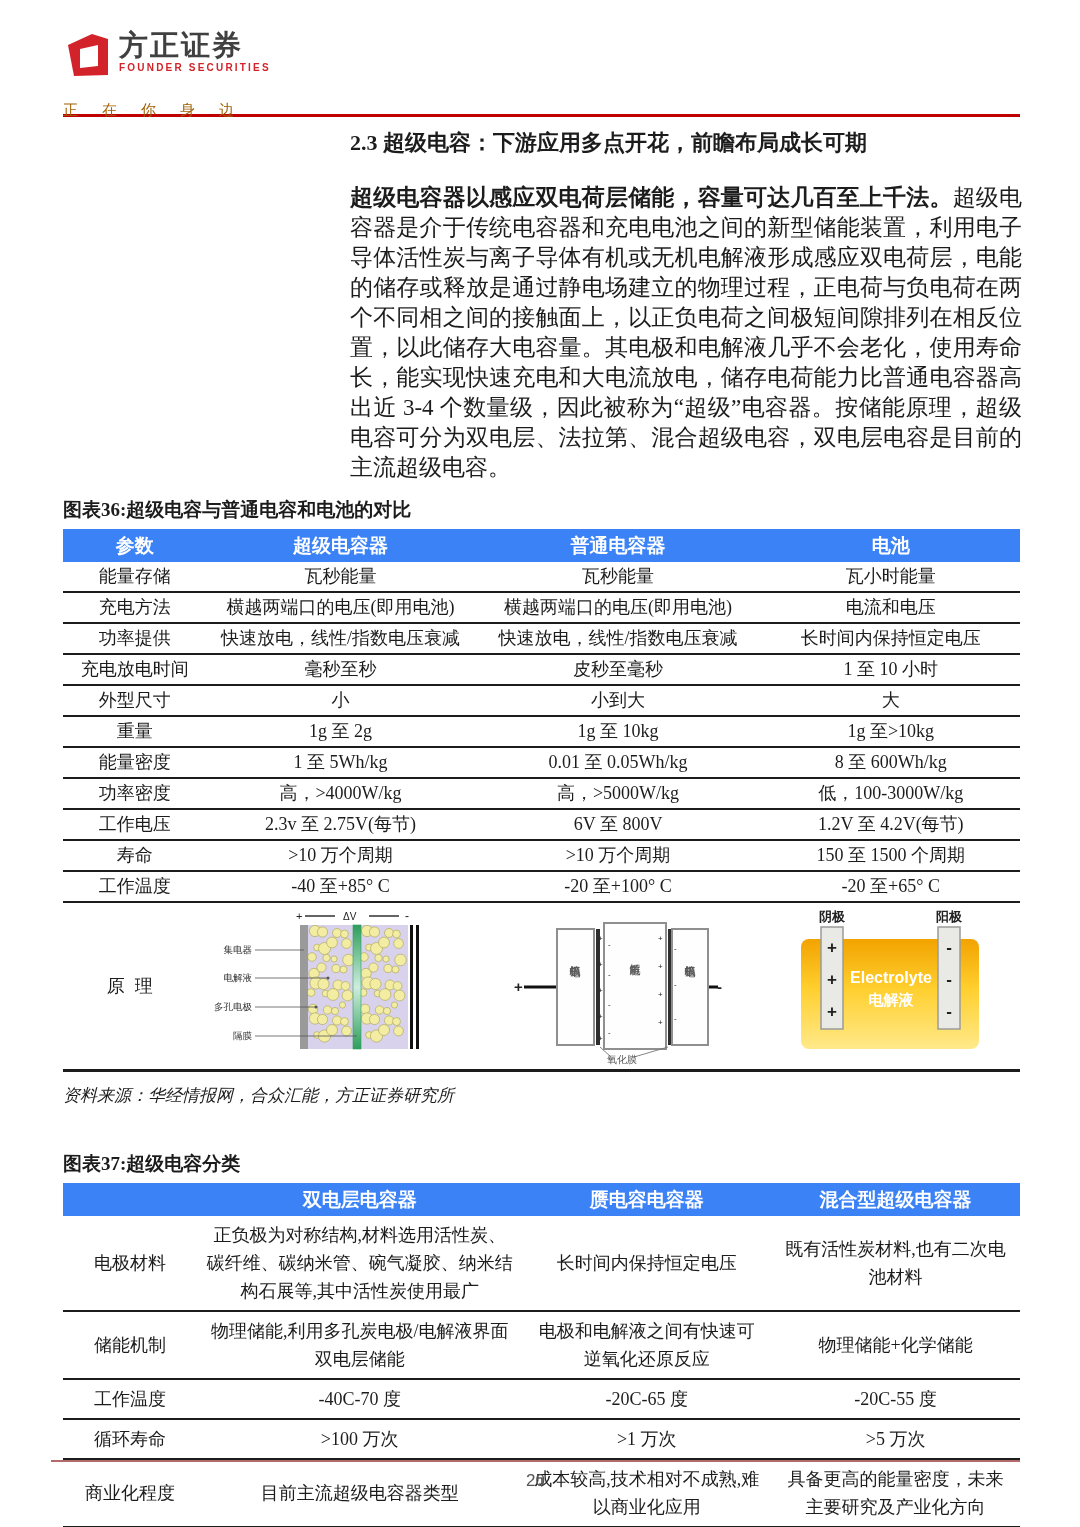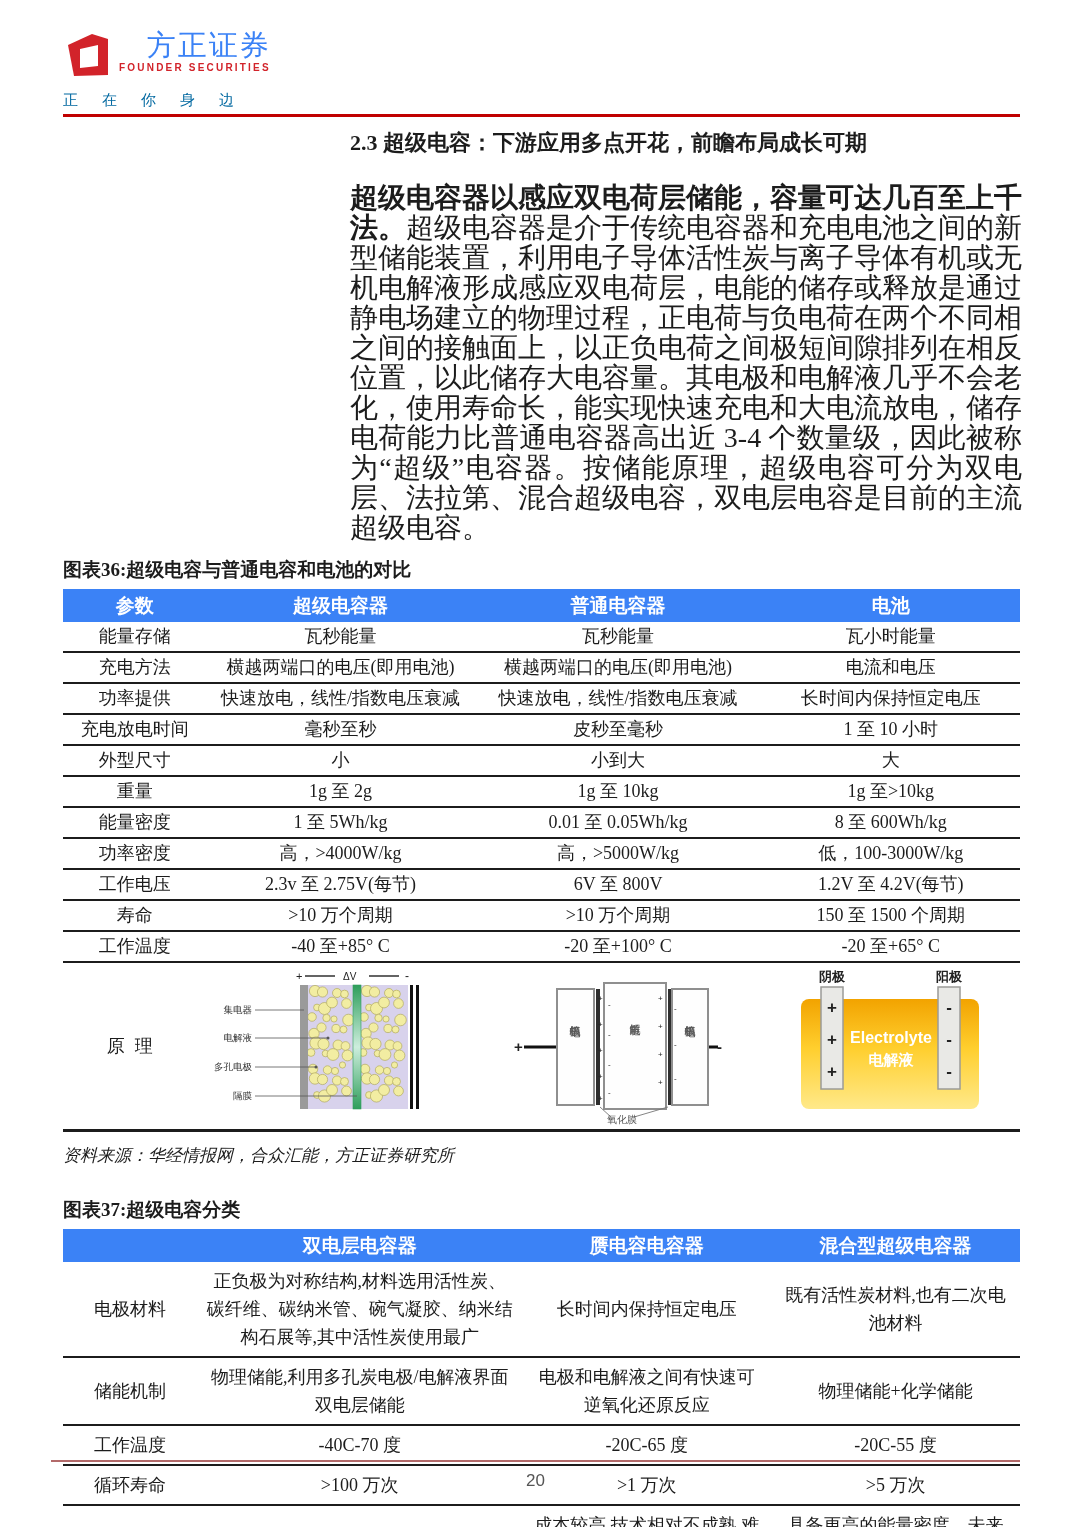--- a/index.html
+++ b/index.html
@@ -9,33 +9,33 @@
     background:#ffffff; overflow:hidden;
     font-family:"Liberation Serif","DejaVu Serif",serif;
     color:#1c1c1c;
   }
   .content { padding:0 60px 0 63px; }
 
   
   .header { padding-top:30px; border-bottom:3px solid #c00000; position:relative; height:117px; }
   .logo-row { display:flex; align-items:flex-start; gap:8px; }
   .logo-mark { width:48px; height:48px; flex:0 0 auto; }
-  .brand-cn { font-size:29px; font-weight:normal; color:#3b82f6; line-height:30px; letter-spacing:2px; font-family:"Liberation Sans",sans-serif;text-align:right; }
+  .brand-cn { font-size:29px; font-weight:bold; color:#404040; line-height:30px; letter-spacing:2px; font-family:"Liberation Sans",sans-serif; }
   .brand-en { font-size:10px; font-weight:bold; color:#d2232a; letter-spacing:2.2px; font-family:Liberation Sans, sans-serif; margin-top:2px; }
-  .slogan { margin-top:13px; font-size:15px; color:#0369a1; letter-spacing:24px; font-family:"Liberation Sans",sans-serif; white-space:nowrap; }
+  .slogan { margin-top:23px; font-size:15px; color:#a16207; letter-spacing:24px; font-family:"Liberation Sans",sans-serif; white-space:nowrap; }
   .report-label { position:absolute; right:0; bottom:8px; font-size:19px; font-weight:bold; color:#c00000; }
 
   
   .section-heading { margin:12px 0 0 287px; font-size:22px; font-weight:bold; line-height:28px; }
-  .body-paragraph { margin:26px 0 0 287px; width:672px; font-size:28px; line-height:30px; text-align:justify; }
+  .body-paragraph { margin:26px 0 0 287px; width:672px; font-size:23px; line-height:30px; text-align:justify; }
   .body-paragraph .lead { font-weight:bold; }
 
   
   .figure-title { margin-top:14px; font-size:19px; font-weight:600; }
-  .figure-title.second { margin-top:30px; }
+  .figure-title.second { margin-top:44px; }
   table.data-table { width:100%; border-collapse:collapse; margin-top:6px; table-layout:fixed; }
   table.data-table thead th {
     background:#3b82f6; color:#ffffff; font-weight:bold;
     font-size:19px; padding:7px 4px; text-align:center; line-height:19px;
   }
   table.data-table td {
     text-align:center; font-size:18px; line-height:19px; padding:5px 6px;
     border-bottom:2px solid #1c1c1c; vertical-align:middle;
   }
   #t37 td { line-height:28px; padding:5px 8px; }

